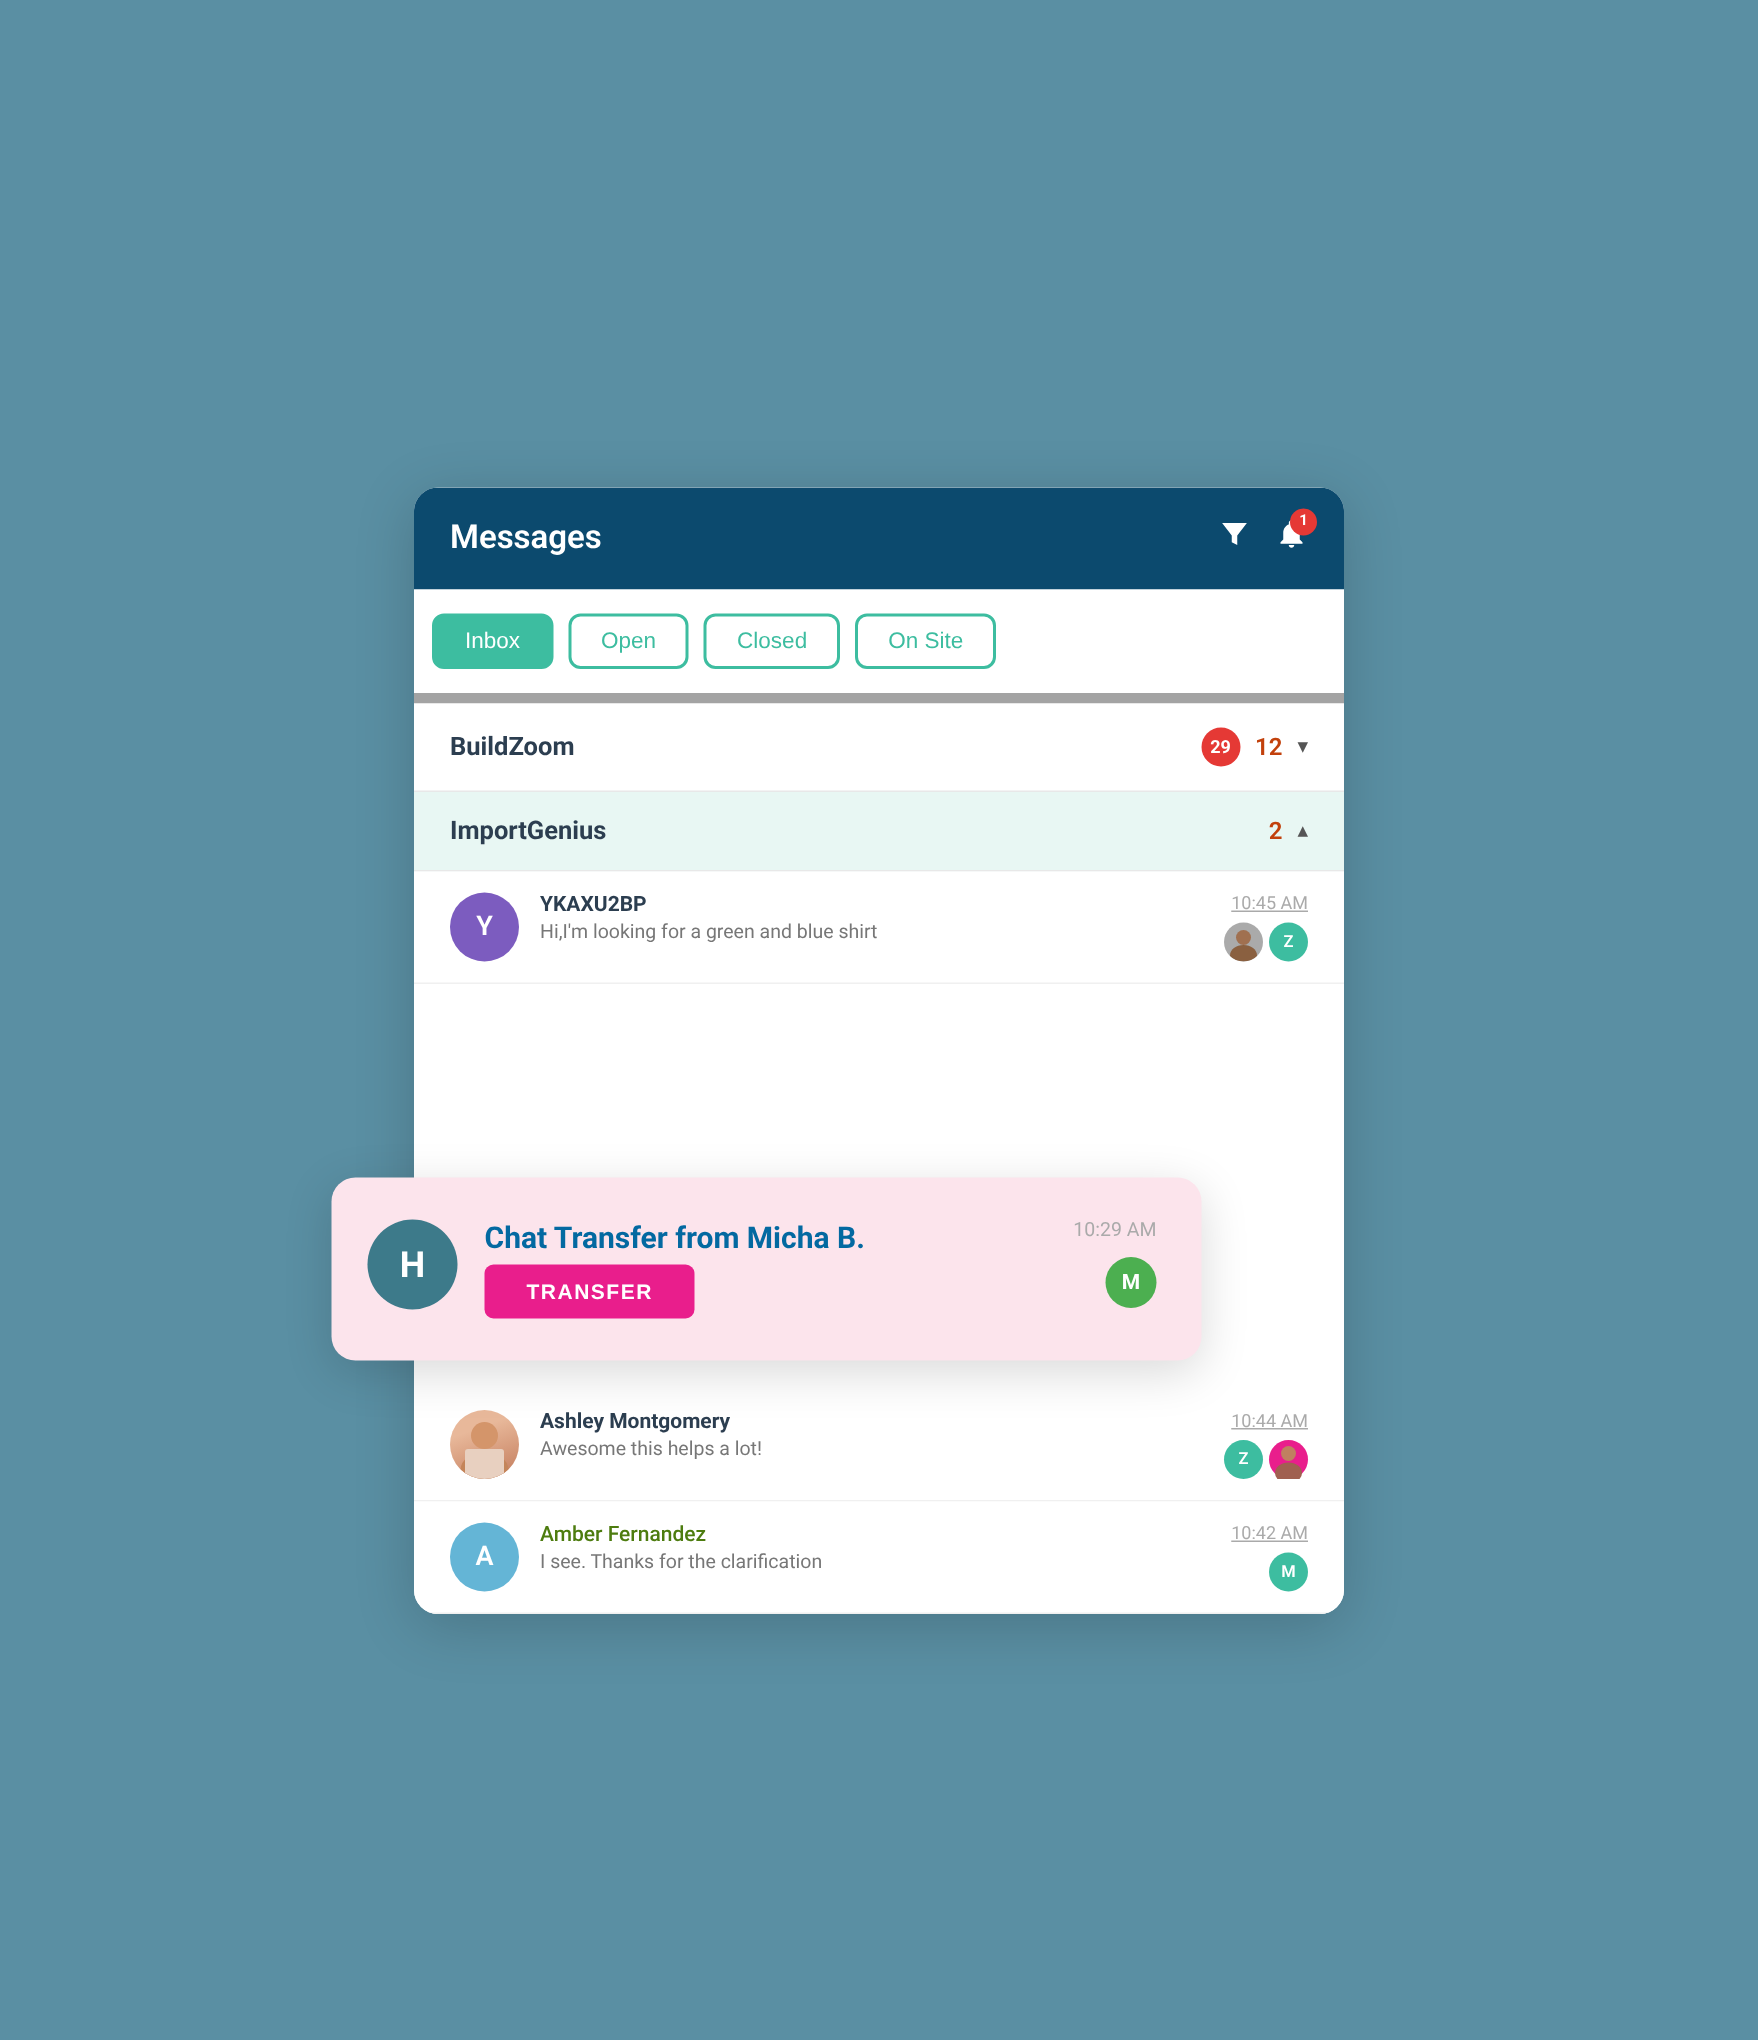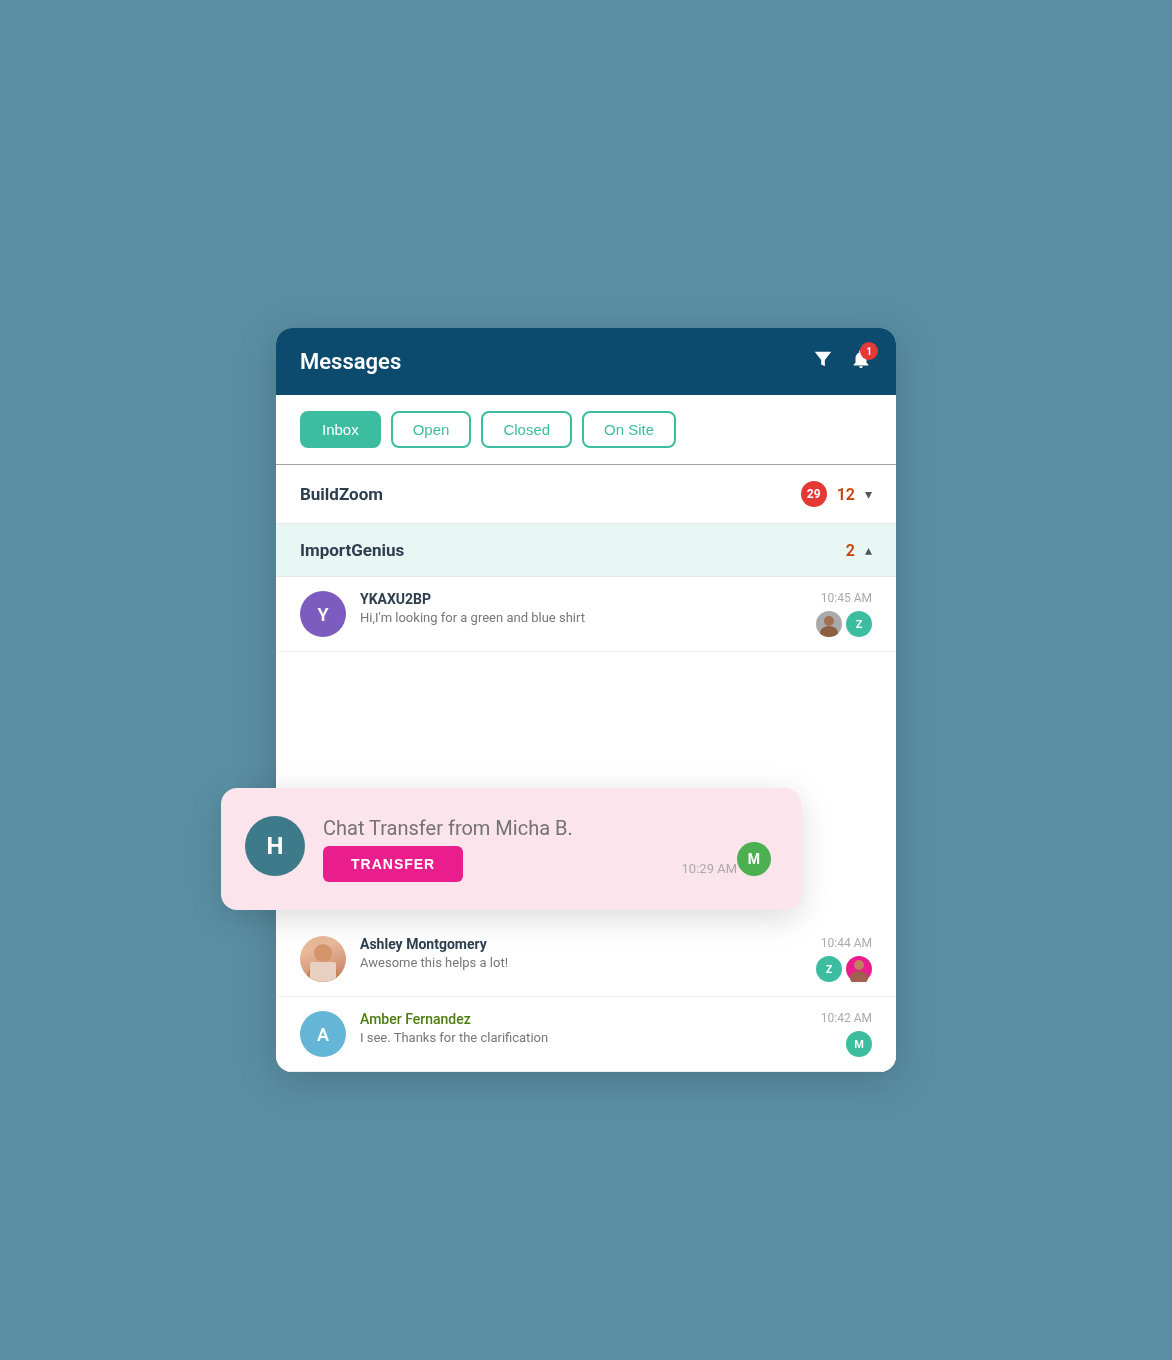--- a/index.html
+++ b/index.html
@@ -77,22 +77,22 @@
       font-weight: bold;
       display: flex;
       align-items: center;
       justify-content: center;
     }
 
     
     .tabs-row {
       display: flex;
       gap: 10px;
-      padding: 16px 24px;
-      border-bottom: 1px solid #a3a3a3;
+      padding: 16px 12px;
+      border-bottom: 7px solid #a3a3a3;
       background: #fff;
     }
 
     .tab-btn {
       border: 2px solid #3dbda0;
       border-radius: 8px;
       padding: 8px 20px;
       font-size: 15px;
       font-weight: 500;
       cursor: pointer;
@@ -207,20 +207,21 @@
       flex-direction: column;
       align-items: flex-end;
       gap: 6px;
       flex-shrink: 0;
       margin-left: 10px;
     }
 
     .message-time {
       font-size: 12px;
       color: #aaa;
+      text-decoration: underline;
     }
 
     .agent-avatars {
       display: flex;
       gap: 4px;
     }
 
     .agent-avatar {
       width: 26px;
       height: 26px;
@@ -276,22 +277,22 @@
       color: #fff;
       flex-shrink: 0;
     }
 
     .transfer-body {
       flex: 1;
     }
 
     .transfer-title {
       font-size: 20px;
-      font-weight: 400;
-      color: #737373;
+      font-weight: 700;
+      color: #0369a1;
       margin-bottom: 6px;
     }
 
     .transfer-subtitle {
       font-size: 15px;
       color: #555;
       margin-bottom: 18px;
     }
 
     .transfer-btn {
@@ -302,24 +303,24 @@
       padding: 10px 28px;
       font-size: 14px;
       font-weight: 700;
       letter-spacing: 1px;
       cursor: pointer;
       text-transform: uppercase;
     }
 
     .transfer-right {
       display: flex;
-      flex-direction: row;
+      flex-direction: column;
       align-items: flex-end;
+      gap: 10px;
       flex-shrink: 0;
-      margin-top: 26px;
     }
 
     .transfer-time {
       font-size: 13px;
       color: #aaa;
       white-space: nowrap;
     }
 
     .transfer-agent-avatar {
       width: 34px;

